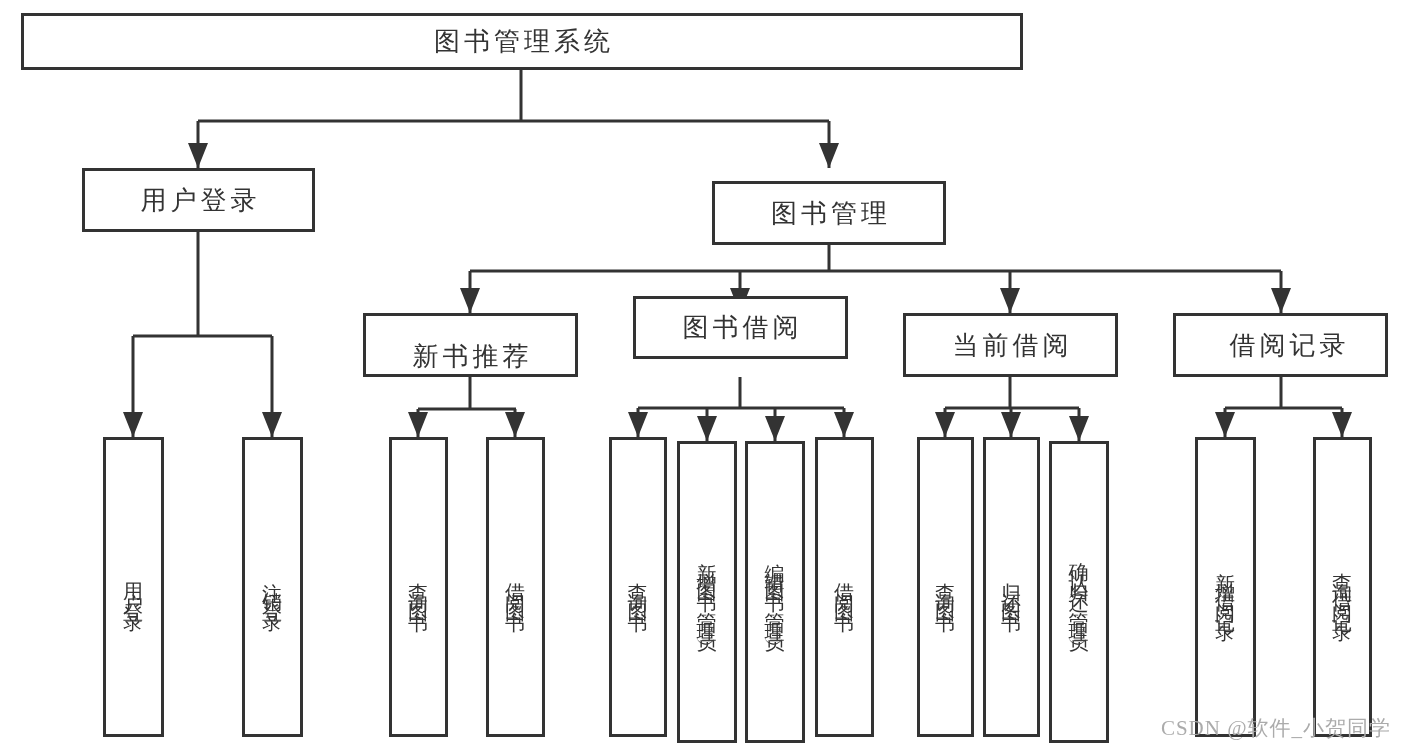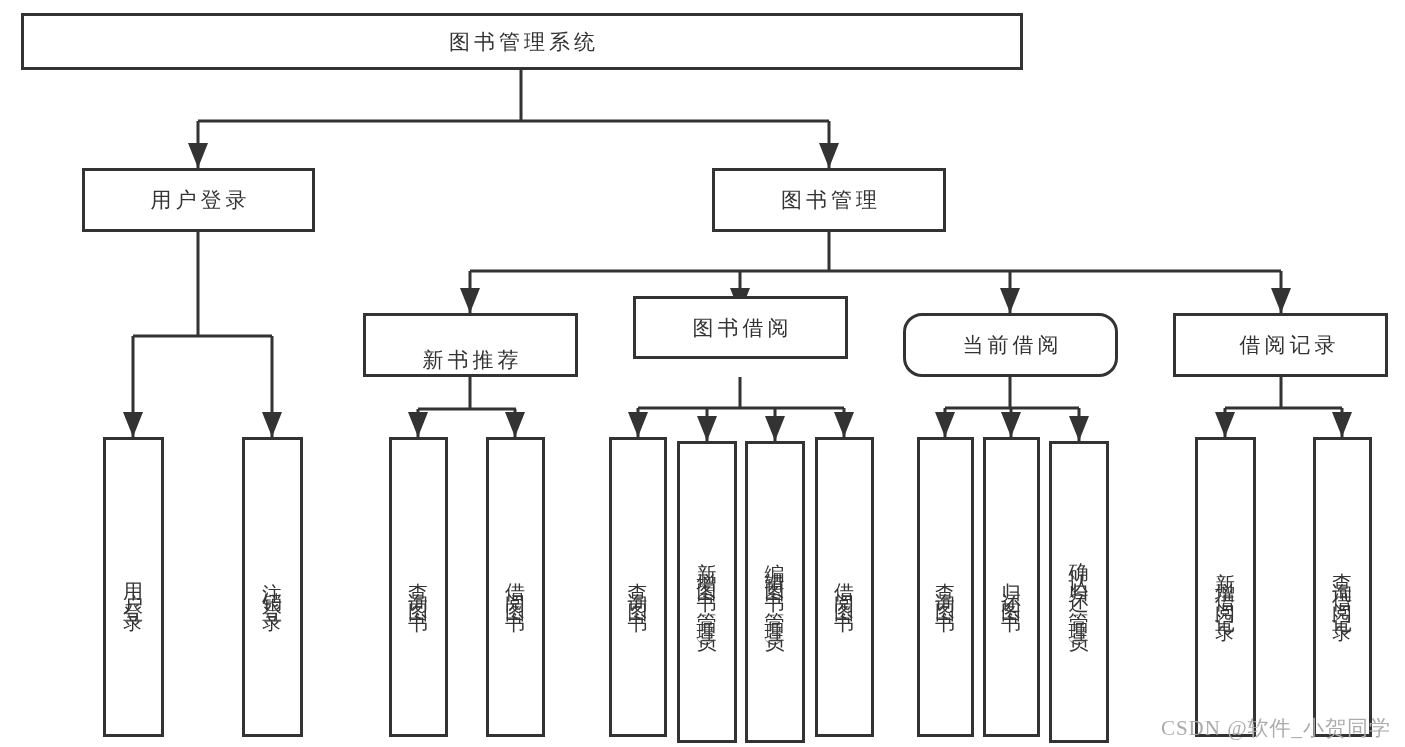--- a/index.html
+++ b/index.html
@@ -23,21 +23,21 @@
     position: absolute;
     background: #ffffff;
     border: 3px solid #333333;
     display: flex;
     align-items: center;
     justify-content: center;
     color: #333333;
     z-index: 2;
   }
   .hlabel {
-    font-size: 21px;
+    font-size: 26px;
     letter-spacing: 4px;
     white-space: nowrap;
     color: #333333;
     text-indent: 4px; 
   }
   .vlabel {
     writing-mode: vertical-rl;
     text-orientation: mixed;
     font-size: 20px;
     line-height: 1;
@@ -82,31 +82,31 @@
              M1215 412 L1235 412 L1225 437 Z M1332 412 L1352 412 L1342 437 Z"></path>
   </svg>
 
   <div class="box" style="left:21px; top:13px; width:1002px; height:57px;">
     <span class="hlabel">图书管理系统</span>
   </div>
 
   <div class="box" style="left:82px; top:168px; width:233px; height:64px;">
     <span class="hlabel">用户登录</span>
   </div>
-  <div class="box" style="left:712px; top:168px; width:234px; height:64px;">
+  <div class="box" style="left:712px; top:181px; width:234px; height:64px;">
     <span class="hlabel">图书管理</span>
   </div>
 
   <div class="box" style="left:363px; top:313px; width:215px; height:64px;align-items:flex-end;">
     <span class="hlabel">新书推荐</span>
   </div>
   <div class="box" style="left:633px; top:296px; width:215px; height:63px;">
     <span class="hlabel">图书借阅</span>
   </div>
-  <div class="box" style="left:903px; top:313px; width:215px; height:64px;border-radius:19px;">
+  <div class="box" style="left:903px; top:313px; width:215px; height:64px;">
     <span class="hlabel">当前借阅</span>
   </div>
   <div class="box" style="left:1173px; top:313px; width:215px; height:64px;padding-left:14px;">
     <span class="hlabel">借阅记录</span>
   </div>
 
   <div class="box" style="left:103px; top:437px; width:61px; height:300px;">
     <span class="vlabel">用户登录</span>
   </div>
   <div class="box" style="left:242px; top:437px; width:61px; height:300px;">

